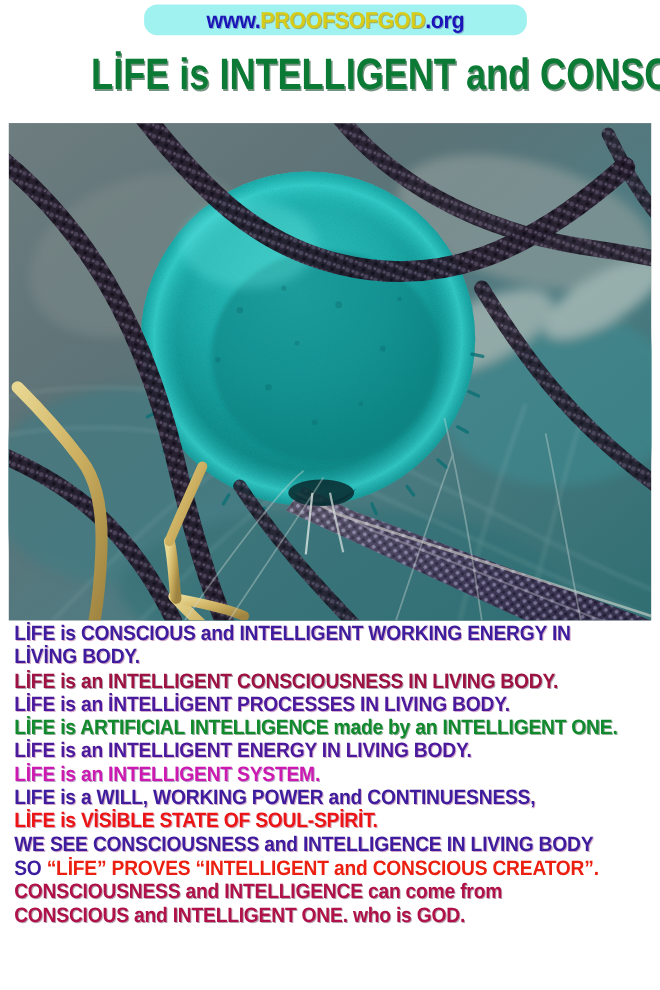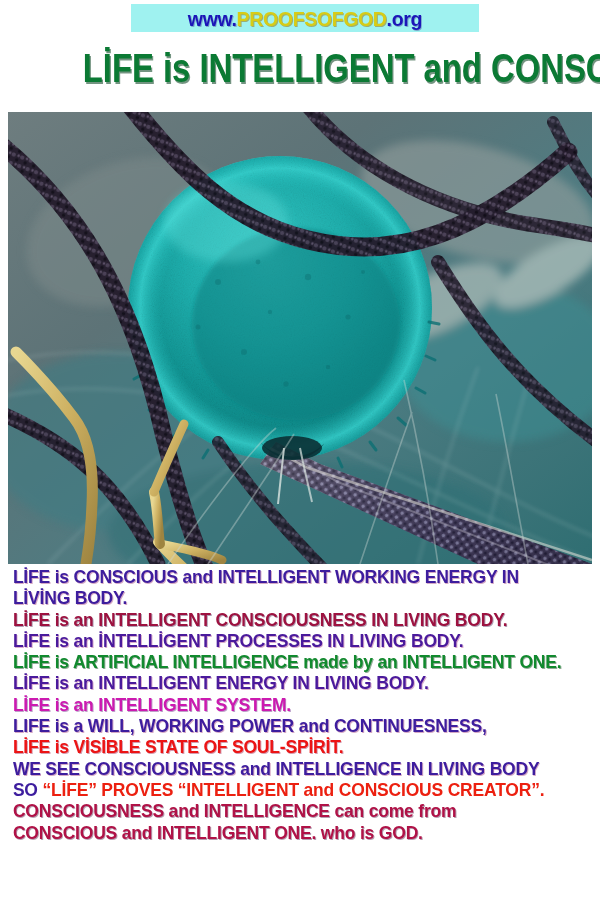--- a/index.html
+++ b/index.html
@@ -7,21 +7,21 @@
     width:600px;height:900px;overflow:hidden;
     font-family:"Liberation Sans", sans-serif;
     -webkit-font-smoothing:none;
   }
   .poster{position:relative;width:600px;height:900px;background:#ffffff;}
 
   
   .top-banner{
     position:absolute;left:131px;top:4px;width:348px;height:28px;
     background:#9ff2f0;
-    display:flex;align-items:center;justify-content:center;
+    display:flex;align-items:center;justify-content:center;border-radius:12px;
   }
   .url-top{
     font-family:"Liberation Sans", sans-serif;
     font-weight:bold;font-size:21px;letter-spacing:-0.4px;
     transform:scaleX(0.93);transform-origin:center;
     white-space:nowrap;line-height:1;
   }
   .url-top .w{color:#1b15b8;text-shadow:1px 1px 0 rgba(80,80,160,.45);}
   .url-top .mid{color:#d7cc18;text-shadow:1px 1px 0 rgba(150,120,20,.55);}
   .url-top .tld{color:#1b15b8;text-shadow:1px 1px 0 rgba(80,80,160,.45);}

